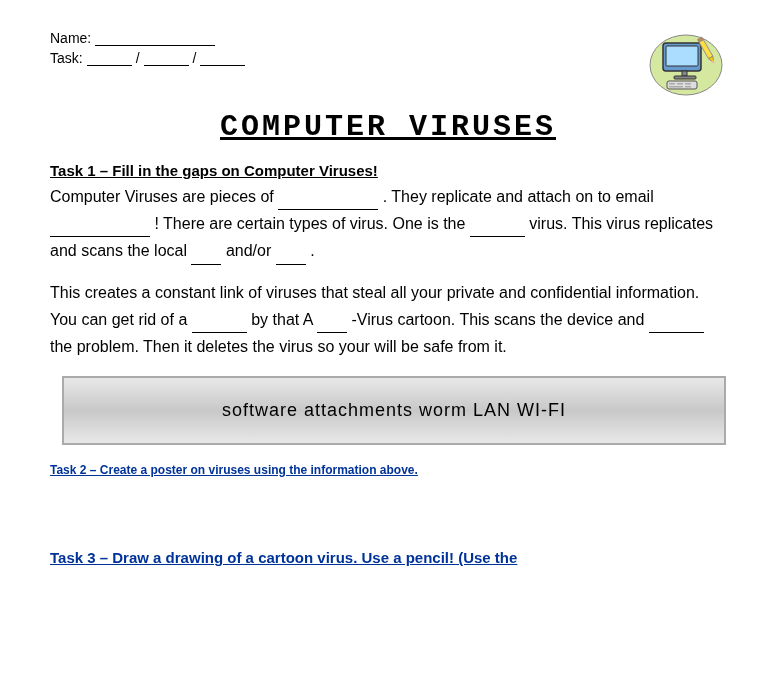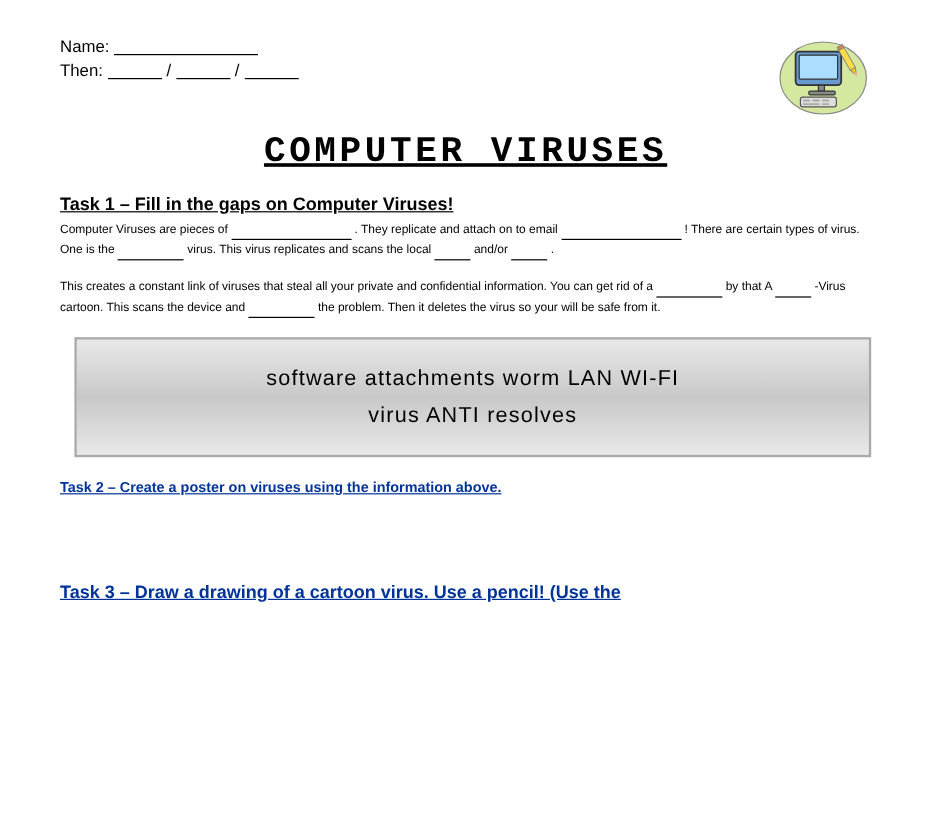--- a/index.html
+++ b/index.html
@@ -73,21 +73,21 @@
     }
 
     .task-heading {
       font-size: 15px;
       font-weight: bold;
       text-decoration: underline;
       margin-bottom: 4px;
     }
 
     .paragraph {
-      font-size: 10px;
+      font-size: 16px;
       line-height: 1.7;
       margin-bottom: 14px;
     }
 
     .blank-sm {
       display: inline-block;
       border-bottom: 1px solid #000;
       min-width: 30px;
       height: 14px;
       vertical-align: bottom;
@@ -152,21 +152,21 @@
 </head>
 <body>
 
 <div class="header-section">
   <div class="name-date-block">
     <div class="name-line">
       <span>Name:</span>
       <span class="underline-field"></span>
     </div>
     <div class="date-line">
-      <span>Then:</span>
+      <span>Task:</span>
       <span class="date-field"></span>
       <span>/</span>
       <span class="date-field"></span>
       <span>/</span>
       <span class="date-field"></span>
     </div>
   </div>
 
   <div class="computer-icon">
 
@@ -222,21 +222,20 @@
   <span class="blank-md"></span>
   <span> by that A</span>
   <span class="blank-sm"></span>
   <span>-Virus cartoon. This scans the device and </span>
   <span class="blank-md"></span>
   <span> the problem. Then it deletes the virus so your will be safe from it.</span>
 </div>
 
 <div class="word-bank">
   <div class="word-bank-row">software   attachments   worm   LAN   WI-FI</div>
-  <div class="word-bank-row">virus   ANTI   resolves</div>
 </div>
 
 <div class="task2-heading">Task 2 – Create a poster on viruses using the information above.</div>
 
 <div class="separator">&nbsp;</div>
 <div class="separator">&nbsp;</div>
 
 <div class="task3-heading">Task 3 – Draw a drawing of a cartoon virus. Use a pencil! (Use the</div>
 
 </body></html>

